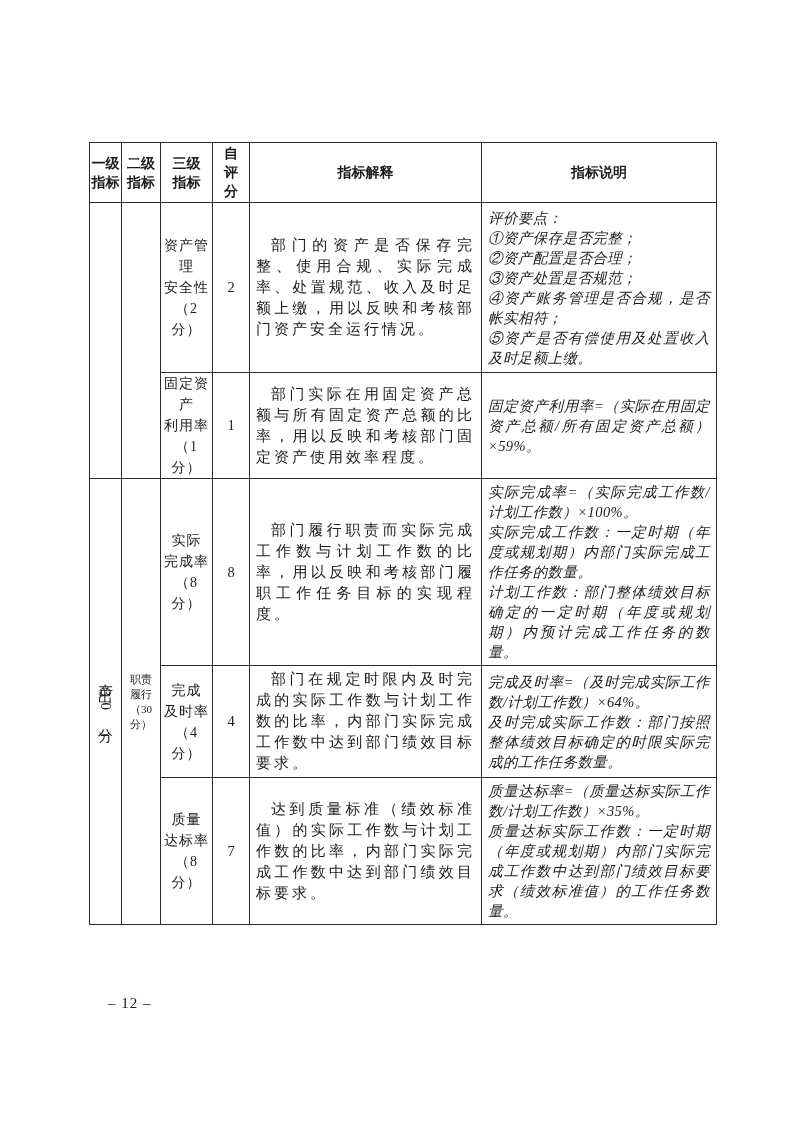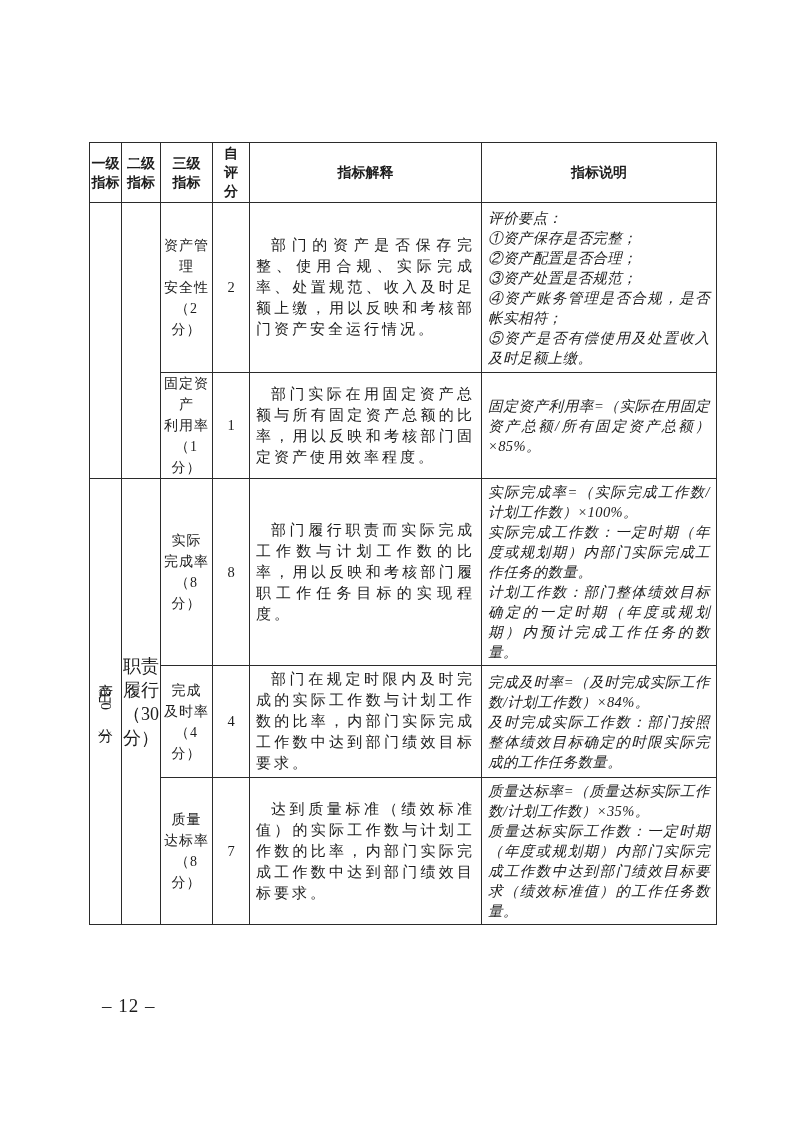--- a/index.html
+++ b/index.html
@@ -65,30 +65,30 @@
   td.c-l1 { text-align: center; }
   td.c-l1 .vtext {
     display: inline-block;
     writing-mode: vertical-rl;
     text-orientation: mixed;
     font-size: 15px;
     letter-spacing: 6px;
     line-height: 18px;
   }
   td.c-l2 {
-    font-size: 18px;
-    line-height: 24px;
+    font-size: 11px;
+    line-height: 15px;
     text-align: center;
     white-space: pre-line;
   }
   .footer-page-number {
     position: absolute;
-    left: 102px;
+    left: 108px;
     top: 995px;
-    font-size: 19px;
+    font-size: 15px;
     letter-spacing: 1px;
     color: #1c1c1c;
   }
 </style>
 </head>
 <body>
 
 <div class="page">
 
   <table class="indicator-table">
@@ -140,21 +140,21 @@
     <tr style="height:106px">
       <td class="c-l3">固定资
 产
 利用率
 （1分）</td>
       <td class="c-score">1</td>
       <td class="c-expl">
             <div class="p">部门实际在用固定资产总额与所有固定资产总额的比率，用以反映和考核部门固定资产使用效率程度。</div>
           </td>
       <td class="c-desc">
-            <div class="p">固定资产利用率=（实际在用固定资产总额/所有固定资产总额）×85%。</div>
+            <div class="p">固定资产利用率=（实际在用固定资产总额/所有固定资产总额）×59%。</div>
           </td>
     </tr>
 
     <tr style="height:187px">
       <td class="c-l1" rowspan="3"><span class="vtext">产出（30分）</span></td>
       <td class="c-l2" rowspan="3">职责
 履行
 （30
 分）</td>
       <td class="c-l3">实际
@@ -173,21 +173,21 @@
 
     <tr style="height:106px">
       <td class="c-l3">完成
 及时率
 （4分）</td>
       <td class="c-score">4</td>
       <td class="c-expl">
             <div class="p">部门在规定时限内及时完成的实际工作数与计划工作数的比率，内部门实际完成工作数中达到部门绩效目标要求。</div>
           </td>
       <td class="c-desc">
-            <div class="p">完成及时率=（及时完成实际工作数/计划工作数）×84%。
+            <div class="p">完成及时率=（及时完成实际工作数/计划工作数）×64%。
 及时完成实际工作数：部门按照整体绩效目标确定的时限实际完成的工作任务数量。</div>
           </td>
     </tr>
 
     <tr style="height:146px">
       <td class="c-l3">质量
 达标率
 （8分）</td>
       <td class="c-score">7</td>
       <td class="c-expl">

